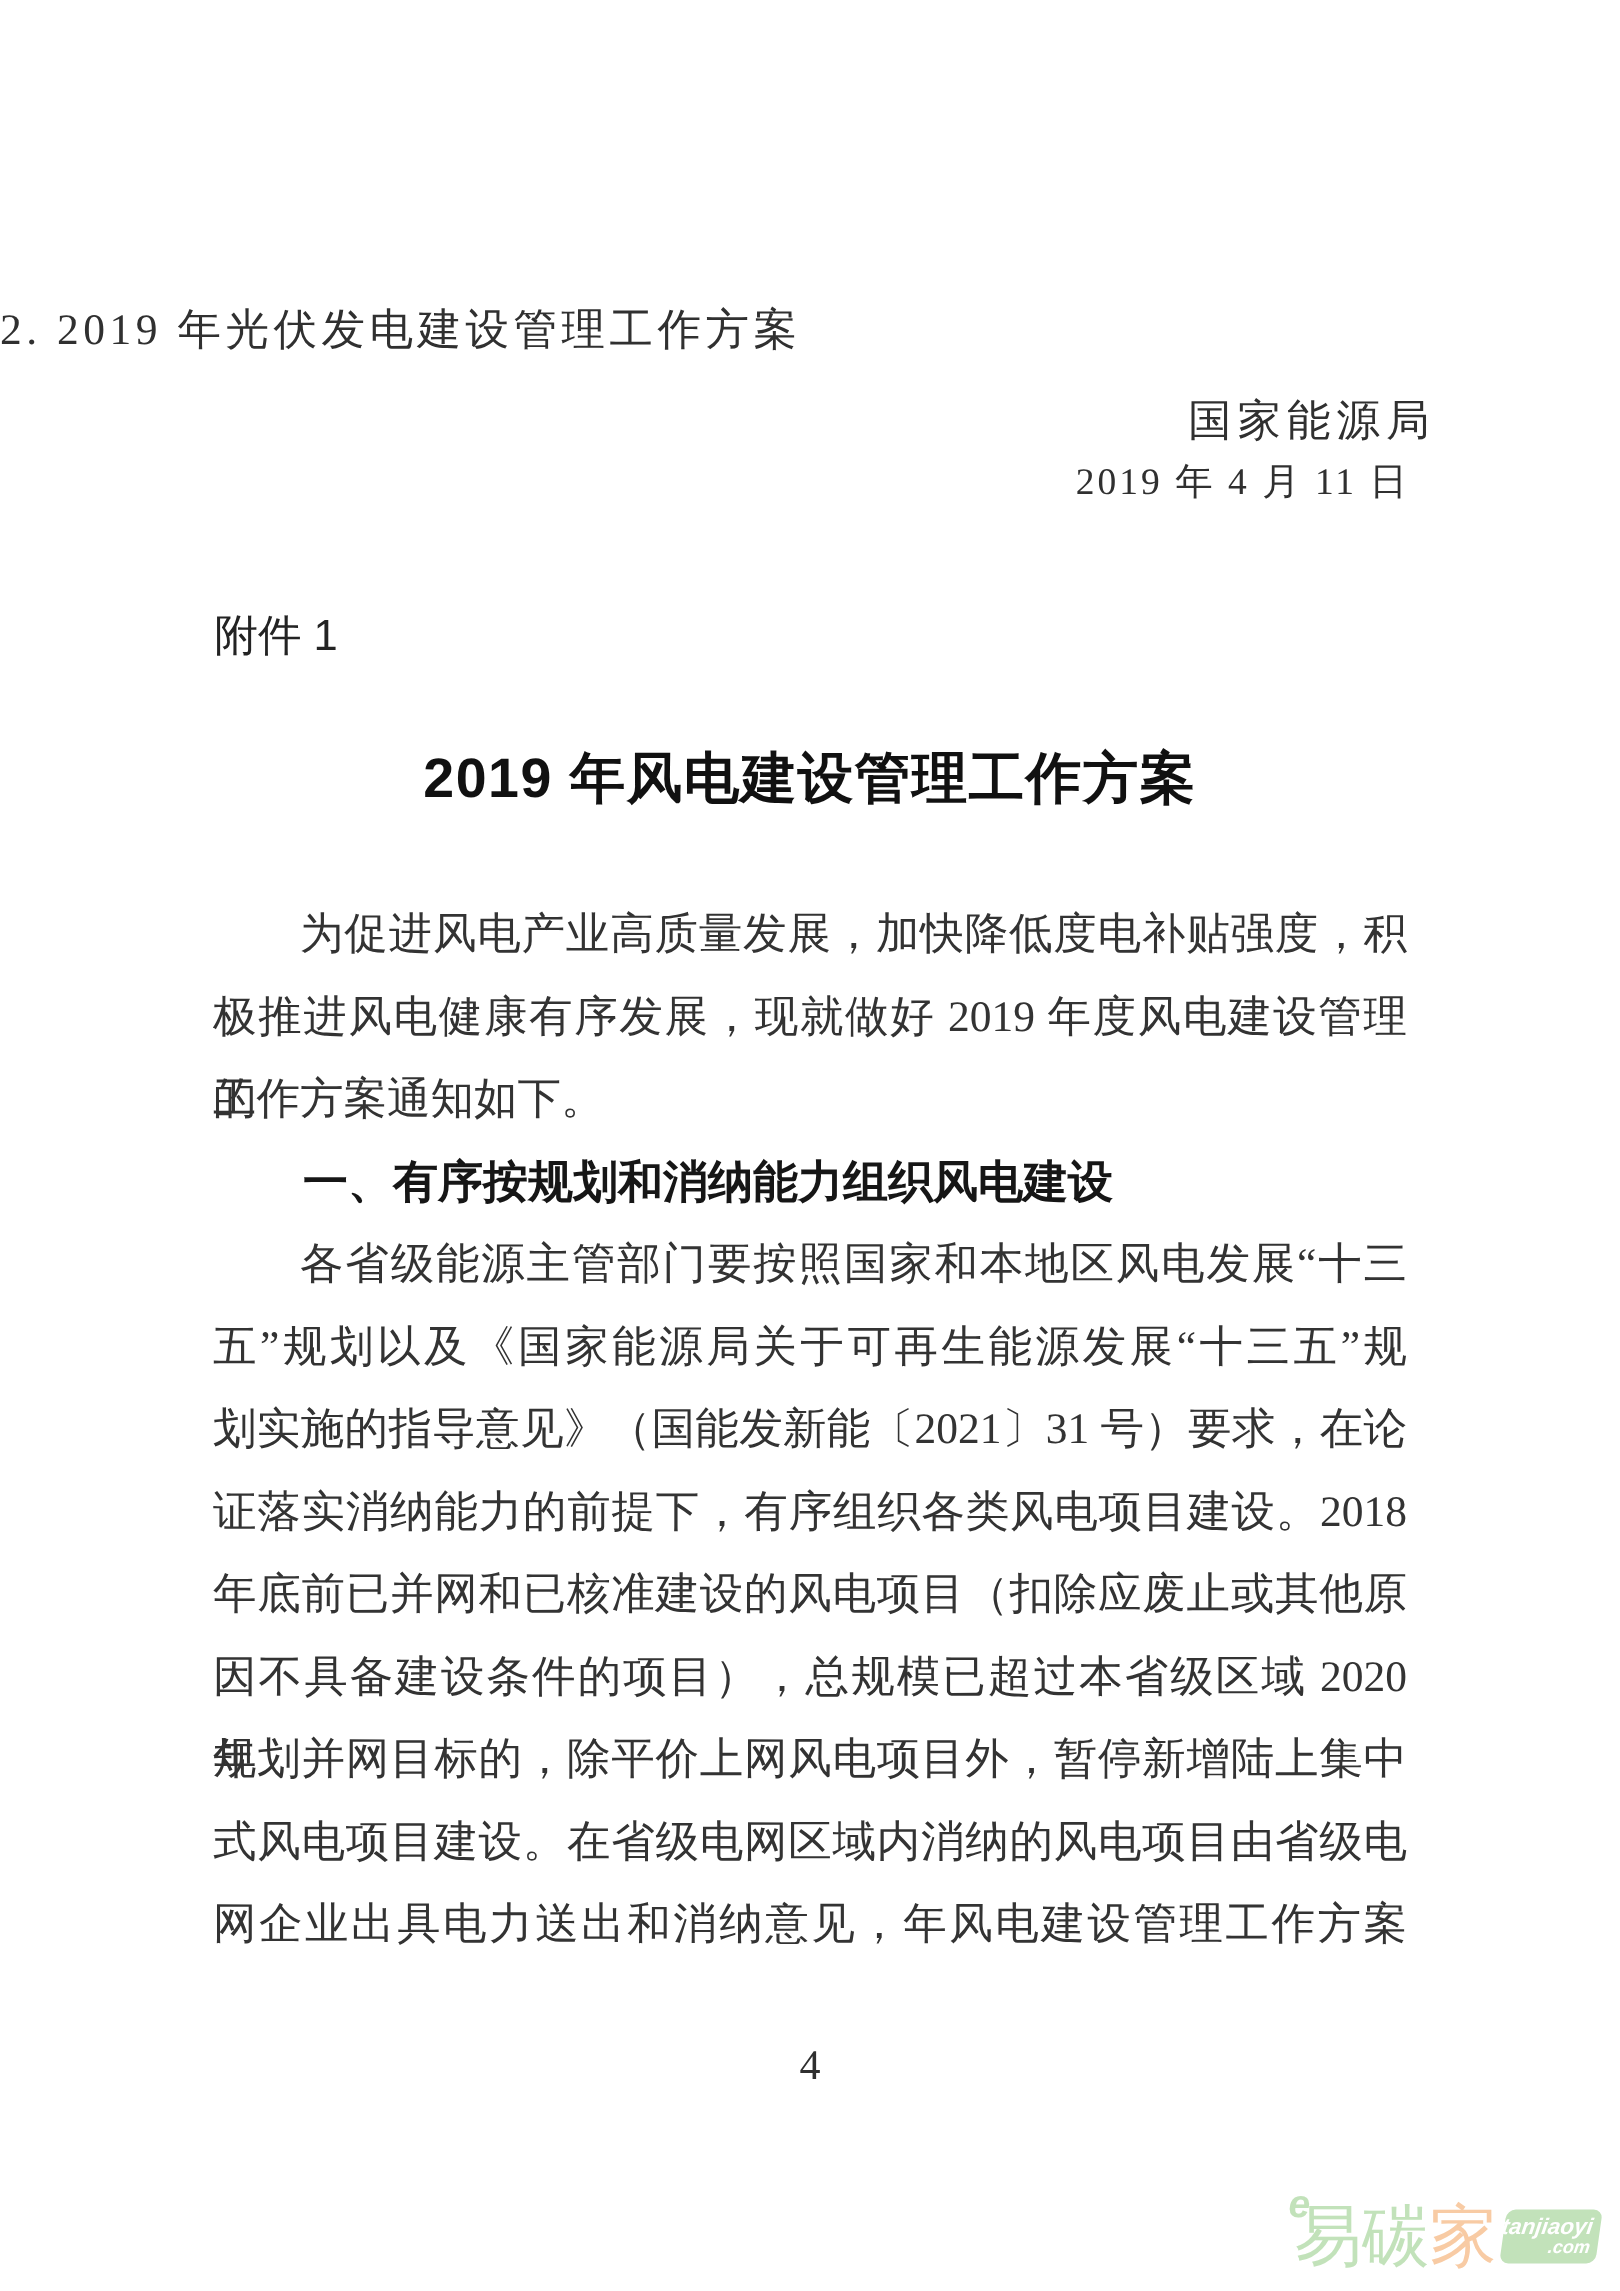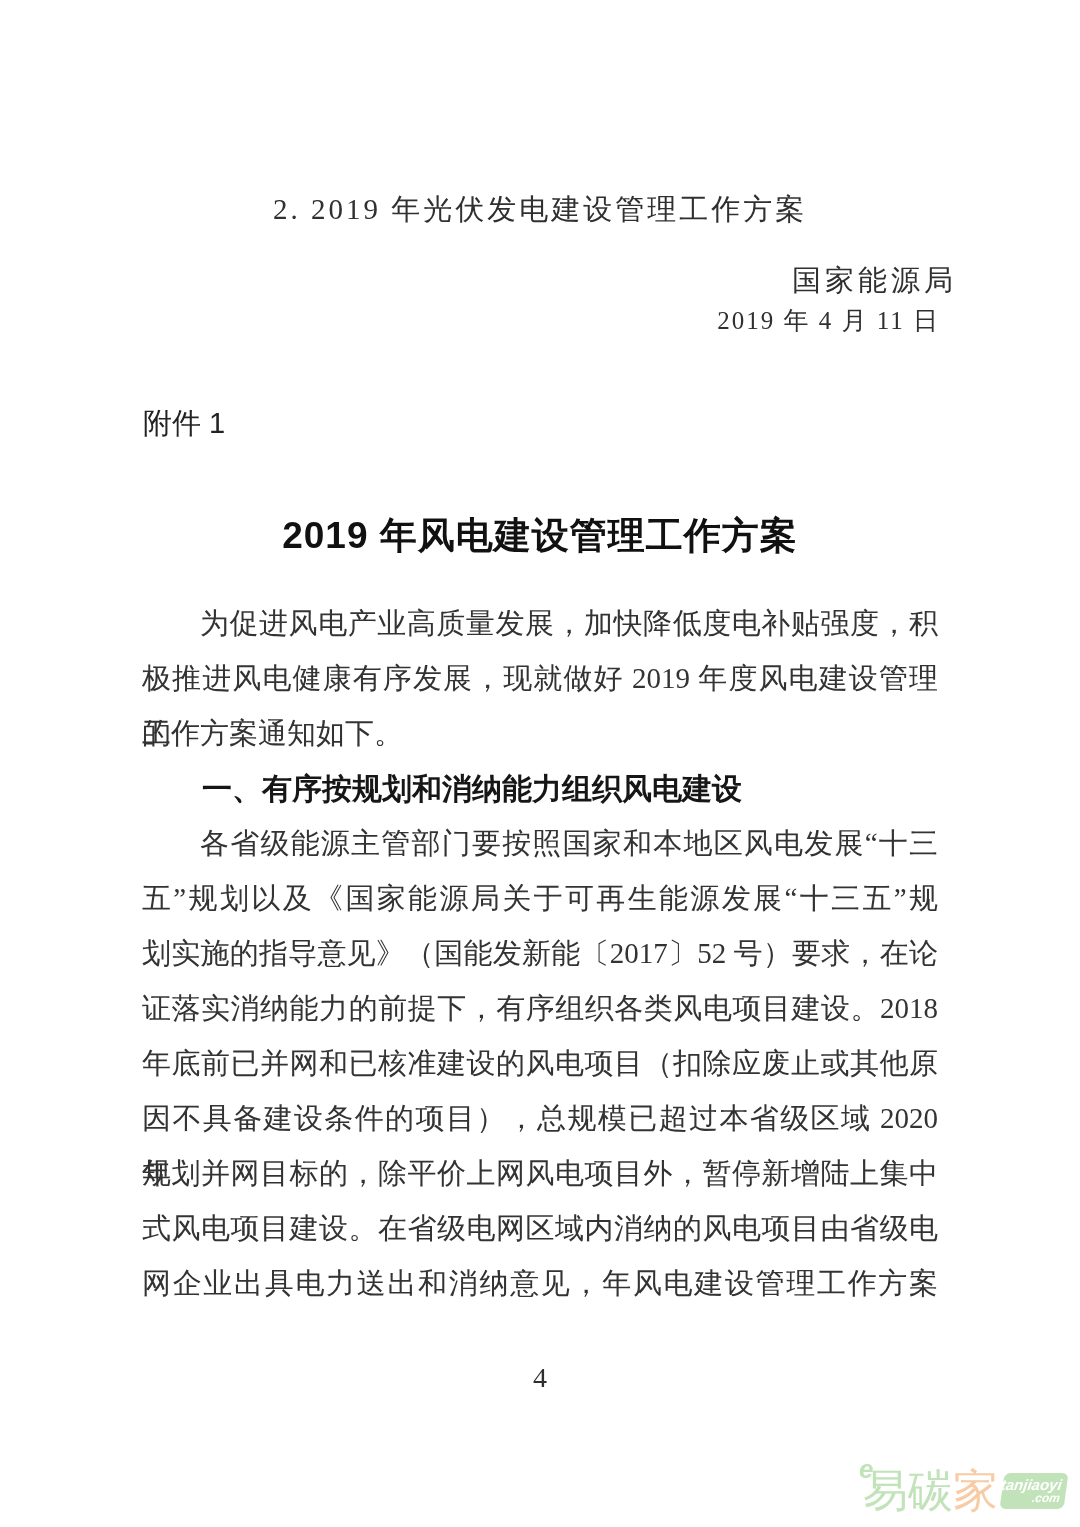--- a/index.html
+++ b/index.html
@@ -9,23 +9,22 @@
     width: 1080px;
     height: 1527px;
     background: #ffffff;
     overflow: hidden;
     font-family: "Liberation Serif", "DejaVu Serif", serif;
     color: #2b2b2b;
   }
   
   .doc-index {
     position: absolute;
-    top: 190px; left: 0;
+    top: 200px; left: 0;
     width: 100%;
-    text-align: center;
     font-size: 29px;
     letter-spacing: 3px;
     color: #303030;
   }
   .issuer {
     position: absolute;
     top: 251px; right: 123px;
     font-size: 29px;
     letter-spacing: 4px;
     color: #303030;
@@ -49,21 +48,20 @@
   .doc-title {
     position: absolute;
     top: 494px; left: 0;
     width: 100%;
     text-align: center;
     font-family: "Liberation Sans", "DejaVu Sans", sans-serif;
     font-weight: 700;
     font-size: 37px;
     letter-spacing: 1px;
     color: #111111;
-    margin-top: 17px;
   }
   
   .body-block {
     position: absolute;
     top: 596px; left: 142px;
     width: 796px;
     font-size: 29px;
     color: #333333;
   }
   .bline {
@@ -163,21 +161,21 @@
 
   <div class="body-block">
     <div class="bline jline indent">为促进风电产业高质量发展，加快降低度电补贴强度，积</div>
     <div class="bline jline">极推进风电健康有序发展，现就做好 2019 年度风电建设管理的</div>
     <div class="bline">工作方案通知如下。</div>
 
     <div class="bline section-heading">一、有序按规划和消纳能力组织风电建设</div>
 
     <div class="bline jline indent">各省级能源主管部门要按照国家和本地区风电发展“十三</div>
     <div class="bline jline">五”规划以及《国家能源局关于可再生能源发展“十三五”规</div>
-    <div class="bline jline">划实施的指导意见》（国能发新能〔2017〕52 号）要求，在论</div>
+    <div class="bline jline">划实施的指导意见》（国能发新能〔2021〕31 号）要求，在论</div>
     <div class="bline jline">证落实消纳能力的前提下，有序组织各类风电项目建设。2018</div>
     <div class="bline jline">年底前已并网和已核准建设的风电项目（扣除应废止或其他原</div>
     <div class="bline jline">因不具备建设条件的项目），总规模已超过本省级区域 2020 年</div>
     <div class="bline jline">规划并网目标的，除平价上网风电项目外，暂停新增陆上集中</div>
     <div class="bline jline">式风电项目建设。在省级电网区域内消纳的风电项目由省级电</div>
     <div class="bline jline">网企业出具电力送出和消纳意见，年风电建设管理工作方案</div>
   </div>
 
   <div class="page-number">4</div>
 

